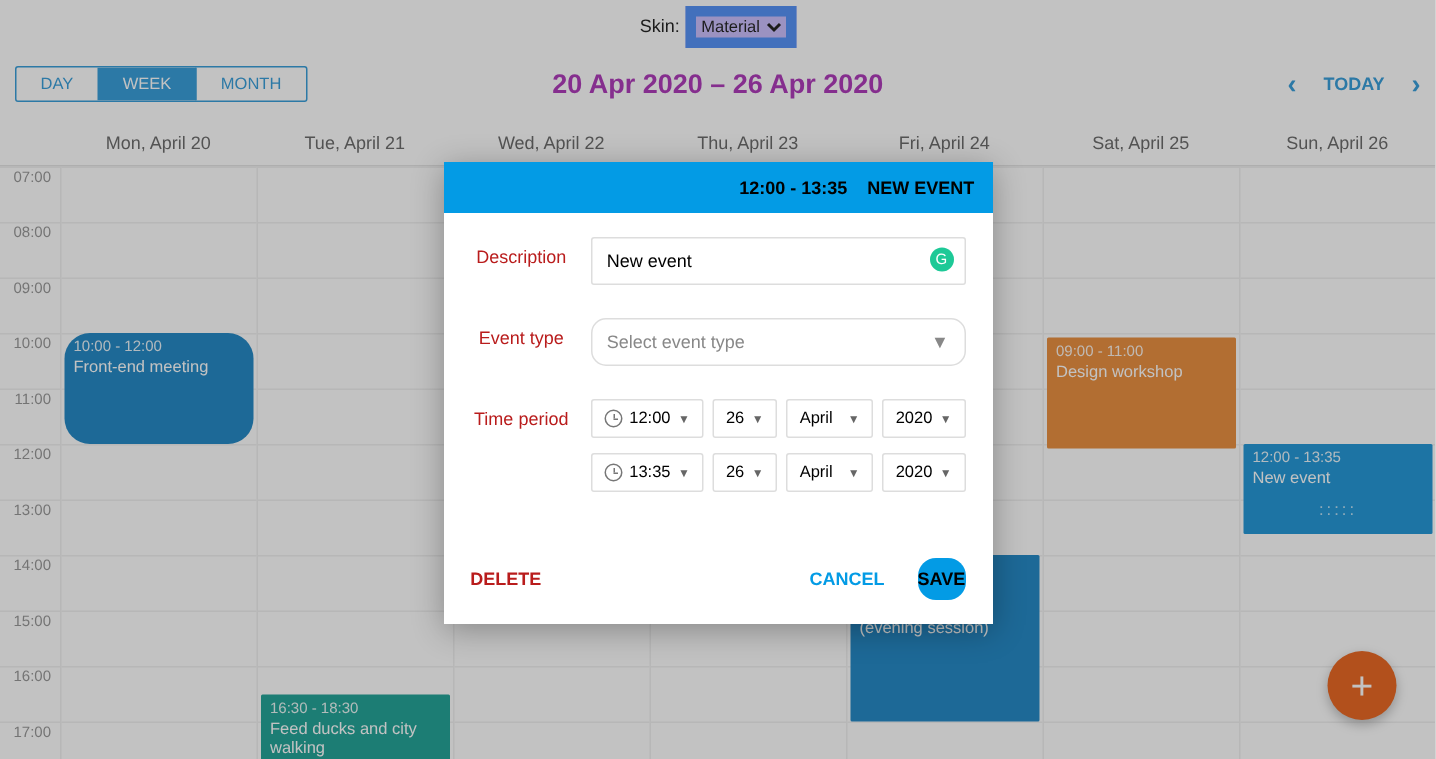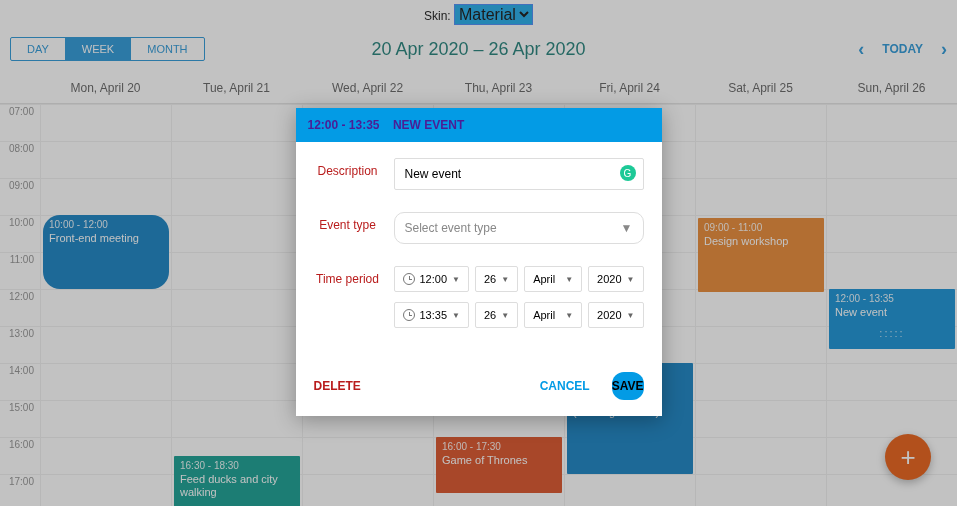--- a/index.html
+++ b/index.html
@@ -1,26 +1,26 @@
 <!DOCTYPE html>
 <html><head>
 <meta charset="utf-8">
 <style>
 * { box-sizing: border-box; margin: 0; padding: 0; font-family: Arial, sans-serif; }
 body { width: 957px; height: 506px; overflow: hidden; position: relative; background: #fff; }
 
 .skin-bar { text-align: center; padding: 4px 0; font-size: 12px; }
-.skin-bar select { font-size: 16px; border: 1px solid #3b82f6; background: #0ea5e9; }
+.skin-bar select { font-size: 11px; border: 7px solid #3b82f6; background: #c4b5fd; }
 
 .toolbar { display: flex; align-items: center; padding: 8px 10px 12px; position: relative; }
 .view-switch { display: flex; border: 1px solid #1a8fd4; border-radius: 2px; overflow: hidden; }
 .view-switch div { padding: 5px 16px; font-size: 11px; color: #1a8fd4; cursor: pointer; border-right: 1px solid #1a8fd4; }
 .view-switch div:last-child { border-right: none; }
 .view-switch .active { background: #1a8fd4; color: #fff; }
-.date-range { position: absolute; left: 50%; transform: translateX(-50%); font-size: 18px; font-weight: normal; color: #0f766e; }
+.date-range { position: absolute; left: 50%; transform: translateX(-50%); font-size: 18px; font-weight: bold; color: #a21caf; }
 .nav-right { margin-left: auto; display: flex; align-items: center; gap: 18px; color: #1a8fd4; font-size: 12px; }
 .nav-arrow { font-size: 18px; cursor: pointer; color: #1a8fd4; font-weight: bold; }
 .today-btn { cursor: pointer; font-weight: bold; }
 
 .headers { display: flex; border-bottom: 1px solid #e0e0e0; }
 .headers .gutter { width: 40px; }
 .headers .day-head { flex: 1; text-align: center; font-size: 12px; color: #555; padding: 8px 0; }
 
 .grid-wrap { position: relative; height: 408px; overflow: hidden; }
 .grid { display: flex; height: 100%; }
@@ -36,21 +36,21 @@
 .ev-teal { background: #009688; }
 .ev-orange2 { background: #d84315; }
 .ev-orange { background: #e67e22; }
 .ev-blue2 { background: #0288d1; }
 .resize-dots { text-align: center; letter-spacing: 2px; opacity: 0.7; margin-top: 8px; }
 
 .fab { position: absolute; right: 26px; bottom: 26px; width: 46px; height: 46px; border-radius: 50%; background: #e65100; color: #fff; font-size: 26px; display: flex; align-items: center; justify-content: center; cursor: pointer; box-shadow: 0 3px 8px rgba(0,0,0,0.3); }
 
 .overlay { position: absolute; inset: 0; background: rgba(80,80,80,0.35); display: flex; align-items: flex-start; justify-content: center; padding-top: 108px; }
 .modal { width: 366px; background: #fff; box-shadow: 0 4px 20px rgba(0,0,0,0.3); }
-.modal-head { background: #039be5; color: #4c1d95; padding: 10px 12px; font-size: 12px; font-weight: bold; }
+.modal-head { background: #039be5; color: #000000; padding: 10px 12px; font-size: 12px; font-weight: bold; text-align: right; }
 .modal-body { padding: 16px 18px 0; }
 .form-row { display: flex; align-items: flex-start; margin-bottom: 22px; }
 .form-row .label { width: 80px; text-align: center; font-size: 12px; color: #b91c1c; padding-right: 12px; padding-top: 6px; }
 .form-row .control { flex: 1; }
 .text-input { width: 100%; border: 1px solid #ddd; border-radius: 2px; padding: 8px 30px 8px 10px; font-size: 12px; position: relative; }
 .text-input-wrap { position: relative; }
 .g-icon { position: absolute; right: 8px; top: 7px; width: 16px; height: 16px; border-radius: 50%; background: #1dc997; color: #fff; font-size: 10px; display: flex; align-items: center; justify-content: center; }
 .select { width: 100%; border: 1px solid #ddd; border-radius: 10px; padding: 8px 10px; font-size: 12px; color: #888; display: flex; justify-content: space-between; align-items: center; cursor: pointer; }
 .time-row { display: flex; gap: 6px; margin-bottom: 10px; }
 .time-box { border: 1px solid #ddd; border-radius: 2px; padding: 6px 8px; font-size: 11px; display: flex; align-items: center; gap: 5px; cursor: pointer; }
@@ -166,24 +166,20 @@
         <div class="hour-line"></div>
         <div class="hour-line"></div>
         <div class="hour-line"></div>
         <div class="hour-line"></div>
         <div class="hour-line"></div>
         <div class="hour-line"></div>
         <div class="hour-line"></div>
         <div class="hour-line"></div>
         <div class="hour-line"></div>
         <div class="hour-line"></div>
-        <div class="event ev-orange2" style="top: 333px; height: 56px;">
-          <div class="time">16:00 - 17:30</div>
-          <div class="title">Game of Thrones</div>
-        </div>
       </div>
     <div class="day-col" id="col-4">
         <div class="hour-line"></div>
         <div class="hour-line"></div>
         <div class="hour-line"></div>
         <div class="hour-line"></div>
         <div class="hour-line"></div>
         <div class="hour-line"></div>
         <div class="hour-line"></div>
         <div class="hour-line"></div>

